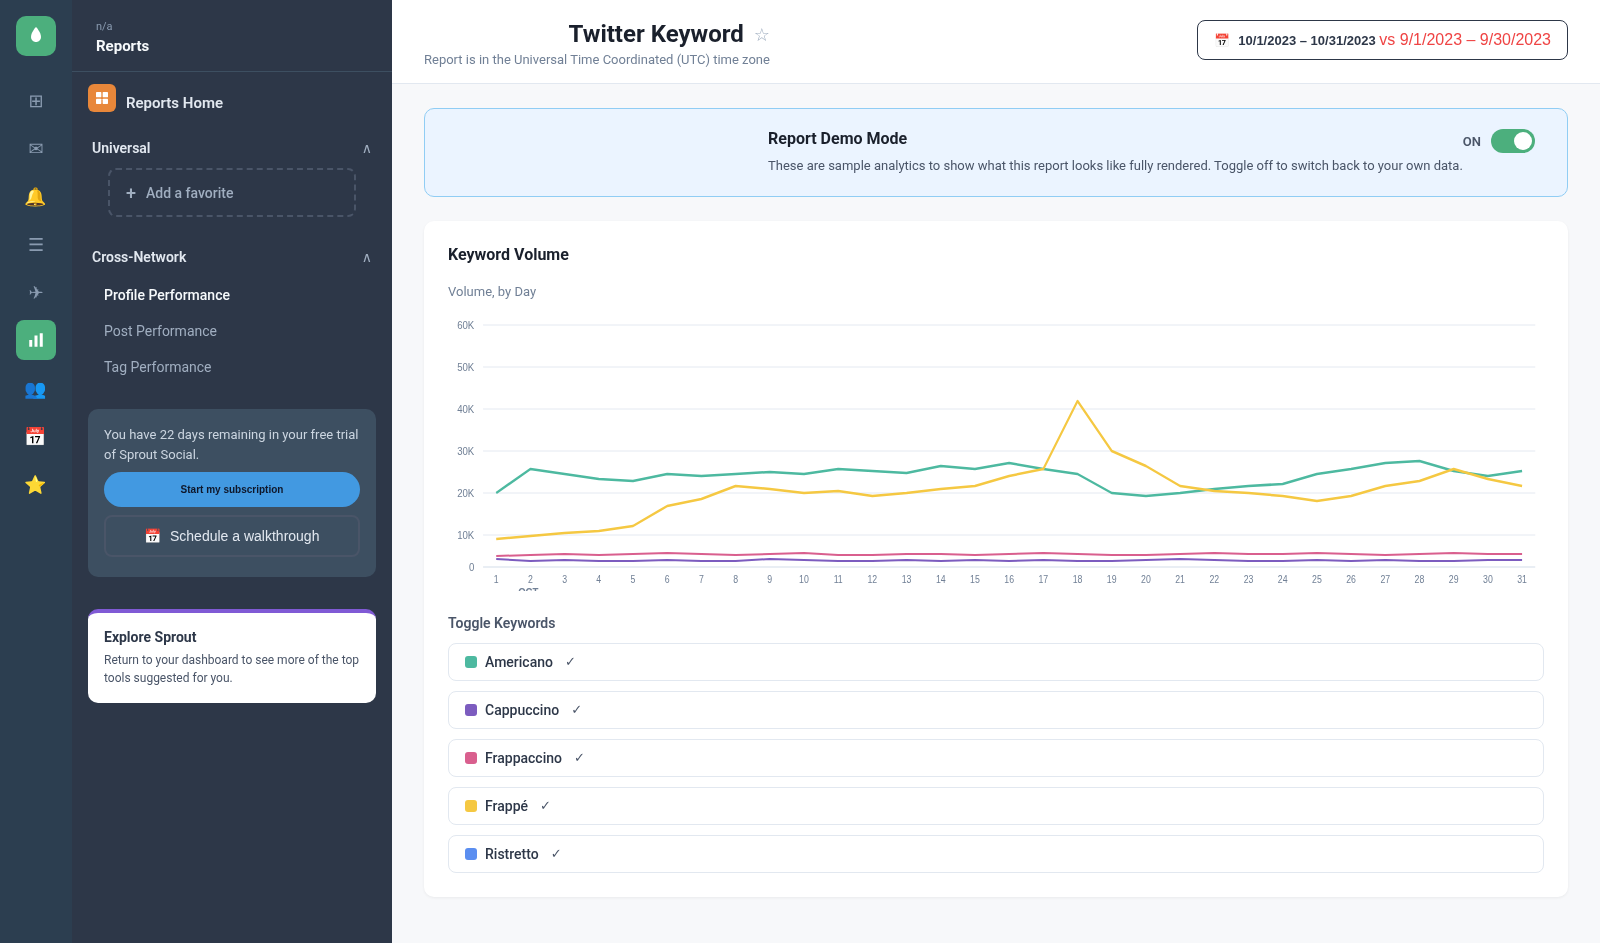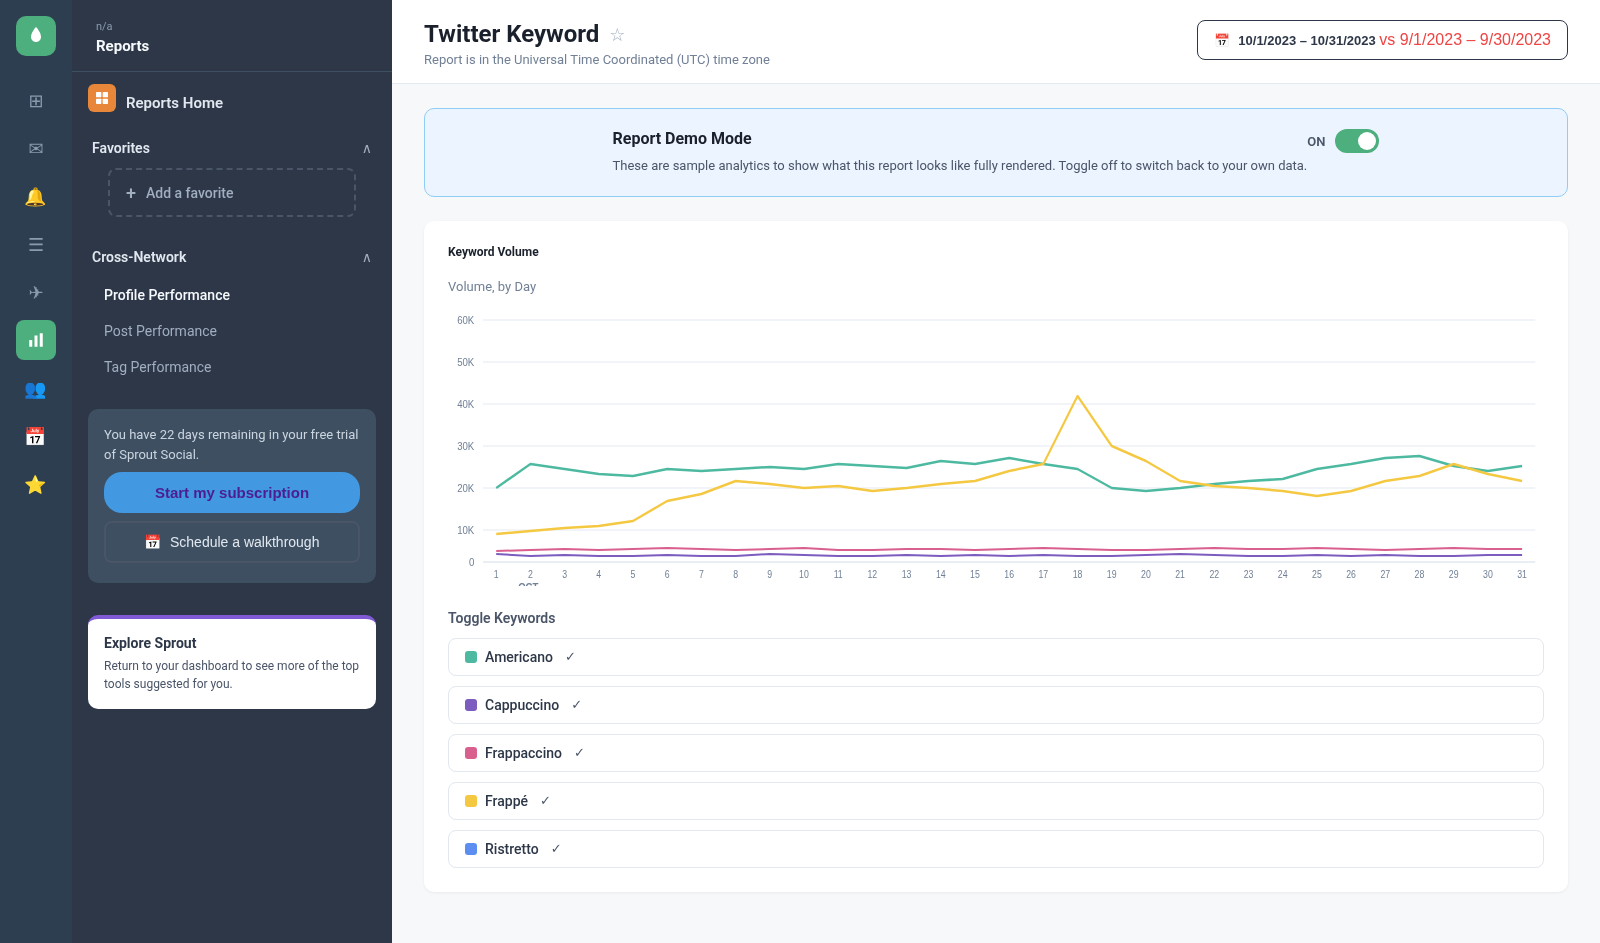--- a/index.html
+++ b/index.html
@@ -128,24 +128,24 @@
       color: #cbd5e0;
       line-height: 1.5;
     }
 
     .start-sub-btn {
       display: block;
       width: 100%;
       margin: 8px 0;
       padding: 12px;
       background: #4299e1;
-      color: #4c1d95;
+      color: #0f172a;
       border: none;
       border-radius: 18px;
-      font-size: 15px;
+      font-size: 10px;
       font-weight: 600;
       cursor: pointer;
       text-align: center;
     }
 
     .schedule-btn {
       display: flex;
       align-items: center;
       justify-content: center;
       gap: 8px;
@@ -194,20 +194,21 @@
       border-bottom: 1px solid #e2e8f0;
       display: flex;
       align-items: flex-start;
       justify-content: space-between;
     }
 
     .main-header-left {}
     .page-title-row {
       display: flex; align-items: center; gap: 10px;
       margin-bottom: 4px;
+      justify-content: flex-end;
     }
     .page-title {
       font-size: 24px;
       font-weight: 700;
       color: #1a202c;
     }
     .star-icon { color: #a0aec0; font-size: 18px; cursor: pointer; }
     .subtitle {
       font-size: 13px;
       color: #718096;
@@ -232,21 +233,21 @@
 
     
     .demo-banner {
       background: #ebf4ff;
       border: 1.5px solid #90cdf4;
       border-radius: 10px;
       padding: 20px 32px;
       margin-bottom: 24px;
       display: flex;
       align-items: flex-start;
-      justify-content: center;
+      justify-content: flex-end;
     }
     .demo-banner-content {}
     .demo-title {
       font-size: 16px;
       font-weight: 700;
       color: #1a202c;
       margin-bottom: 8px;
     }
     .demo-text {
       font-size: 13px;
@@ -280,21 +281,21 @@
     }
 
     
     .chart-card {
       background: white;
       border-radius: 10px;
       padding: 24px;
       box-shadow: 0 1px 3px rgba(0,0,0,0.06);
     }
     .chart-card-title {
-      font-size: 12px;
+      font-size: 16px;
       font-weight: 700;
       color: #1a202c;
       margin-bottom: 20px;
     }
     .chart-subtitle {
       font-size: 13px;
       color: #718096;
       margin-bottom: 12px;
     }
 
@@ -387,21 +388,21 @@
           <rect x="13" y="3" width="8" height="8" rx="1" fill="white"></rect>
           <rect x="3" y="13" width="8" height="8" rx="1" fill="white"></rect>
           <rect x="13" y="13" width="8" height="8" rx="1" fill="white"></rect>
         </svg>
     </div>
     <span class="reports-home-label">Reports Home</span>
   </div>
 
   <div class="nav-section">
     <div class="nav-section-header">
-      <span class="nav-section-title">Favorites</span>
+      <span class="nav-section-title">Universal</span>
       <span class="chevron-icon">∧</span>
     </div>
     <div class="add-favorite-btn">
       <span class="add-favorite-plus">+</span>
       <span>Add a favorite</span>
     </div>
   </div>
 
   <div class="nav-section">
     <div class="nav-section-header">

